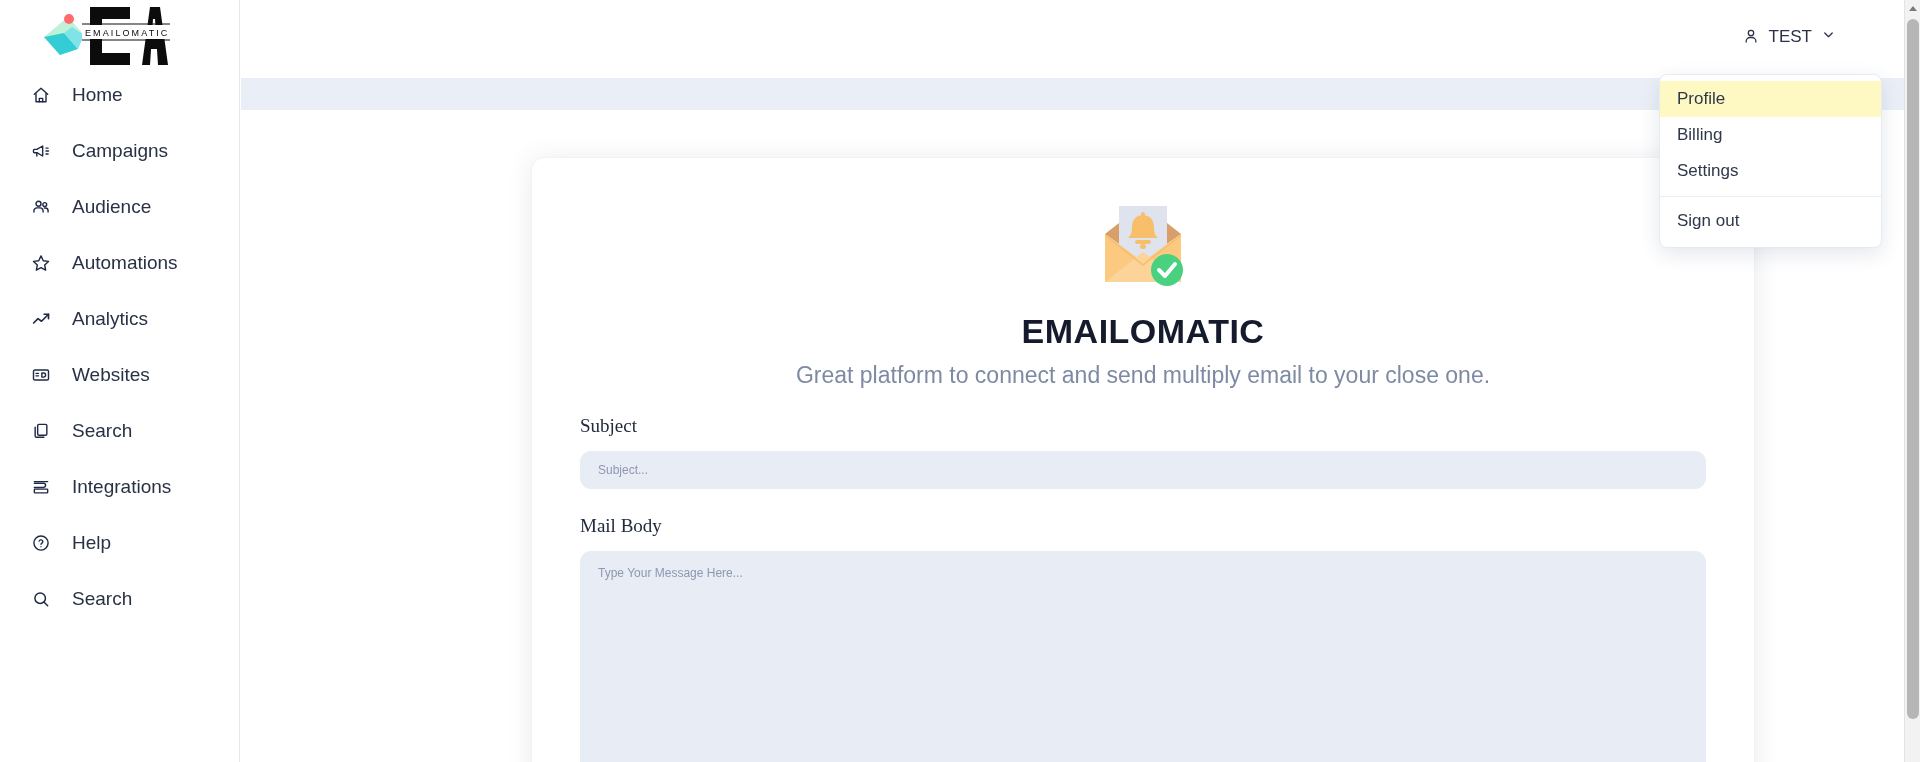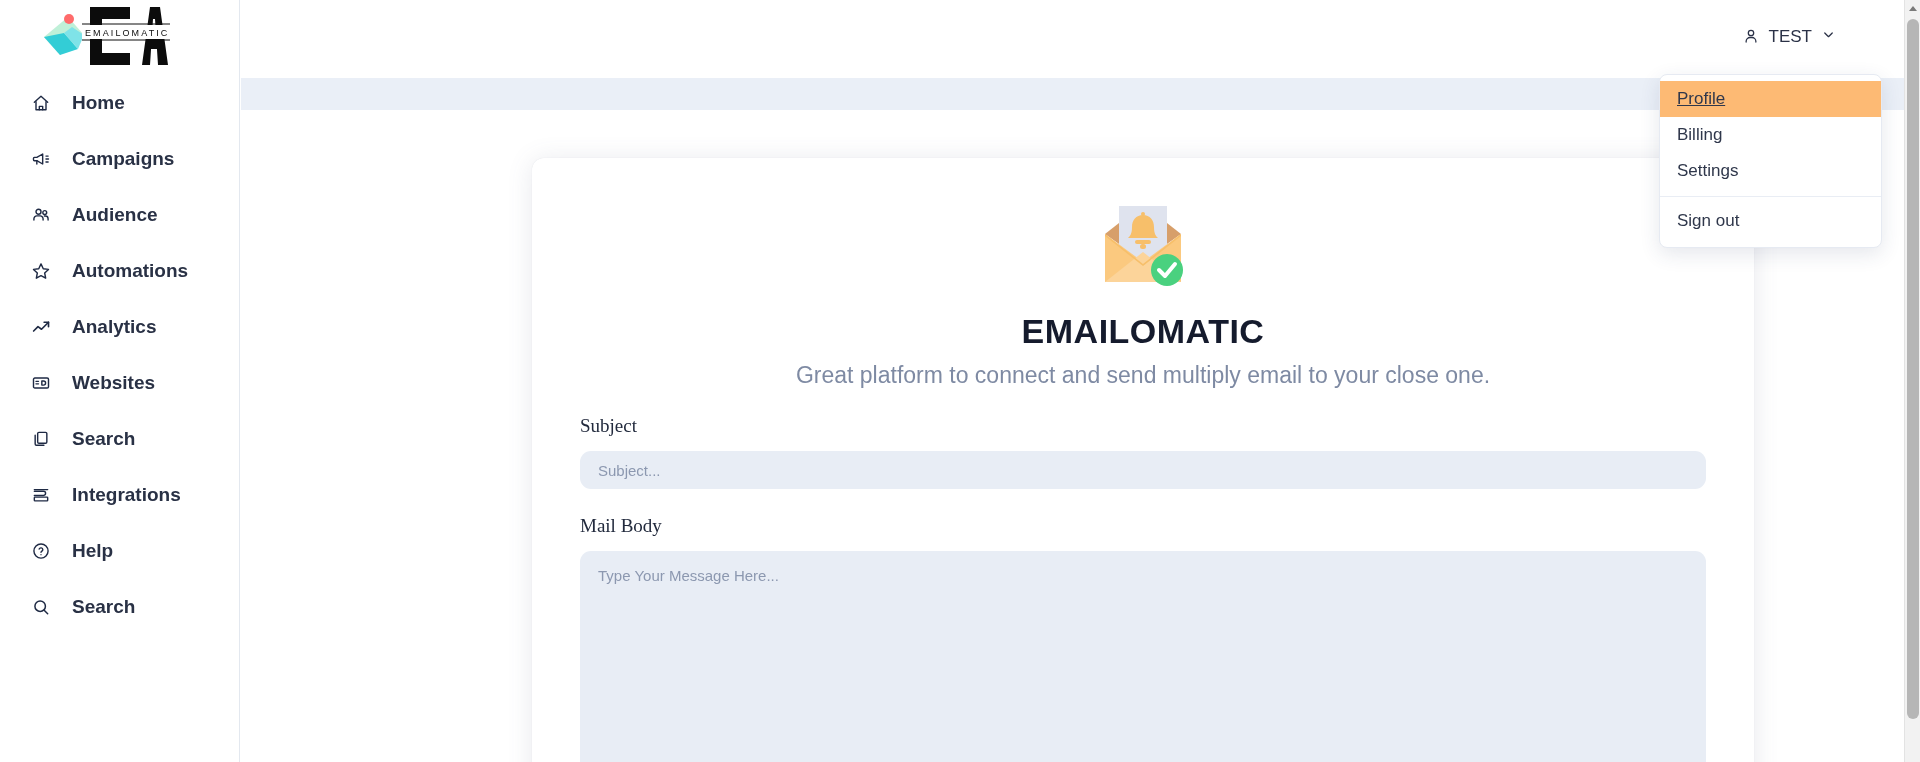--- a/index.html
+++ b/index.html
@@ -22,27 +22,26 @@
   .logo-wrap {
     position: relative;
     height: 76px;
     margin-left: 38px;
     display: flex; align-items: center;
   }
   .logo-svg { display: block; }
 
   .nav { margin-top: 8px; }
   .nav-item {
-    display: flex; align-items: flex-end;
+    display: flex; align-items: flex-start;
     height: 30px;
     margin: 0 0 26px 0;
     padding-left: 30px;
     cursor: pointer;
     text-decoration: none;
-    font-weight: bold;
   }
   .nav-icon {
     width: 22px; height: 22px;
     display: flex; align-items: center; justify-content: center;
     color: #1f2a44;
     flex: 0 0 22px;
   }
   .nav-icon svg { display: block; }
   .nav-label {
     margin-left: 20px;
@@ -118,21 +117,21 @@
     margin-bottom: 14px;
     font-family: Liberation Serif, serif;
   }
   .text-input, .text-area {
     display: block;
     width: 100%;
     background: #e8edf5;
     border: none;
     border-radius: 11px;
     font-family: "Liberation Sans", sans-serif;
-    font-size: 15px;
+    font-size: 12px;
     color: #38425c;
     outline: none;
   }
   .text-input { height: 38px; padding: 0 18px; }
   .text-area { height: 330px; padding: 14px 18px; resize: none; line-height: 1.4; }
   .text-input::placeholder, .text-area::placeholder { color: #8c98b0; }
 
   
   #user-dropdown {
     position: absolute;
@@ -146,21 +145,21 @@
     z-index: 40;
   }
   .dd-item {
     height: 36px;
     display: flex; align-items: center;
     padding-left: 17px;
     font-size: 17px;
     color: #2f374b;
     cursor: pointer;
   }
-  .dd-item.active { background: #fdba74; text-decoration: underline; }
+  .dd-item.active { background: #fef9c3; }
   .dd-divider {
     height: 1px;
     background: #e9edf4;
     margin: 7px 0 6px 0;
   }
 
   
   #scrollbar {
     position: absolute; right: 0; top: 0;
     width: 16px; height: 762px;

